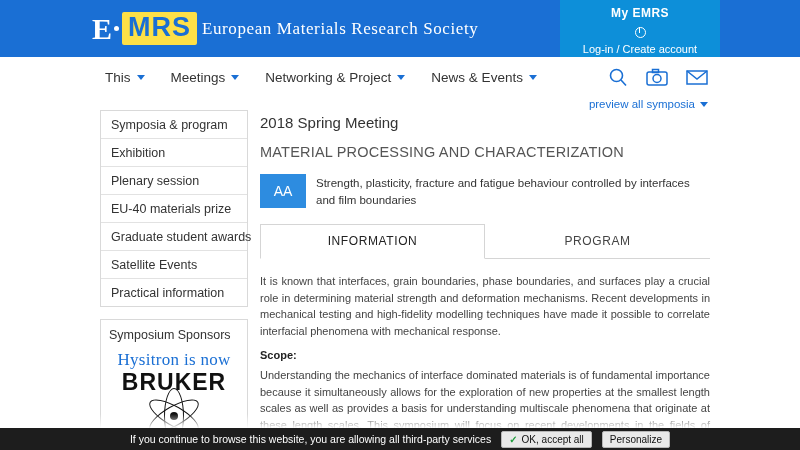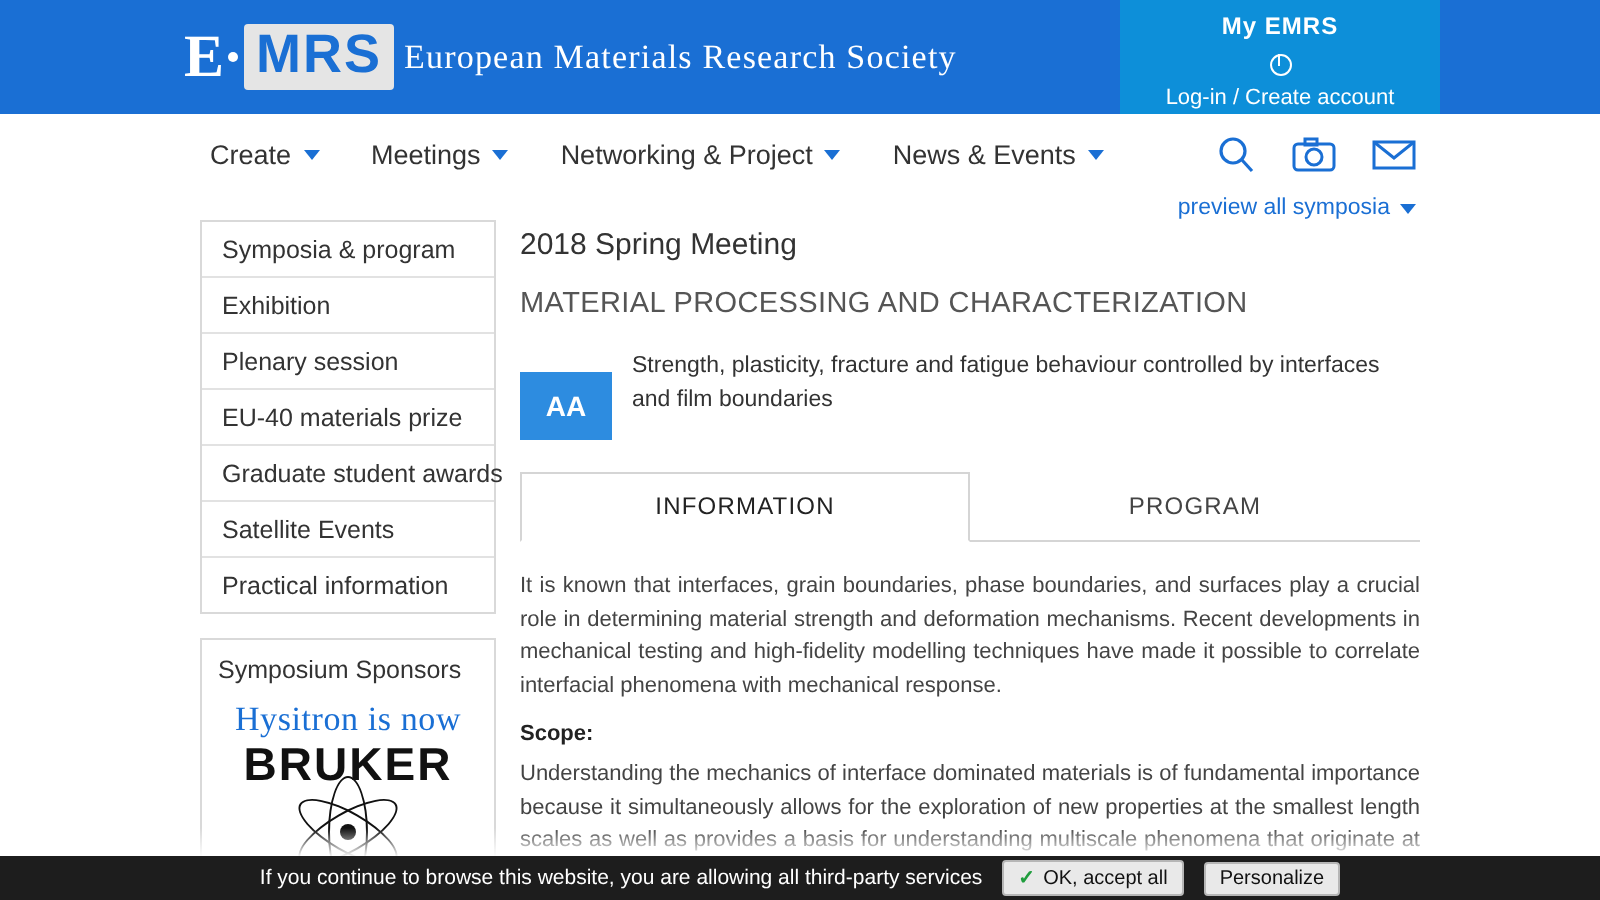--- a/index.html
+++ b/index.html
@@ -37,21 +37,21 @@
     font-size: 30px;
     font-family: "Liberation Serif", serif;
     letter-spacing: -1px;
     margin-right: 3px;
   }
   .logo-dot {
     width: 5px; height: 5px; border-radius: 50%;
     background: #ffffff; margin-right: 3px;
   }
   .logo-mrs {
-    background: #e5e5e5;
+    background: #fde047;
     color: #1a6fd4;
     font-size: 27px;
     font-weight: bold;
     padding: 0px 6px 2px 6px;
     letter-spacing: 1px;
     border-radius: 2px;
     font-family: "Liberation Sans", sans-serif;
   }
   .society-name {
     color: #ffffff;
@@ -252,26 +252,25 @@
     display: flex;
     gap: 10px;
     align-items: flex-start;
     margin-bottom: 16px;
   }
   .symposium-code {
     width: 46px; height: 34px;
     background: #2d8ce0;
     color: #ffffff;
     font-size: 14px;
-    font-weight: bold;
+    font-weight: normal;
     display: flex;
     align-items: center;
     justify-content: center;
     flex: 0 0 46px;
-    margin-top: 12px;
   }
   .symposium-desc {
     font-size: 11.5px;
     color: #333333;
     line-height: 1.45;
     padding-top: 1px;
   }
 
   .tabs {
     display: flex;
@@ -375,21 +374,21 @@
       <div class="emrs-login">
         <span class="power-icon"></span>
         <span>Log-in / Create account</span>
       </div>
     </div>
   </div>
 
   <div class="navbar">
     <div class="nav-items">
       <div class="nav-item">
-        <span>Create</span>
+        <span>This</span>
         <span class="caret"></span>
       </div>
       <div class="nav-item">
         <span>Meetings</span>
         <span class="caret"></span>
       </div>
       <div class="nav-item">
         <span>Networking &amp; Project</span>
         <span class="caret"></span>
       </div>

